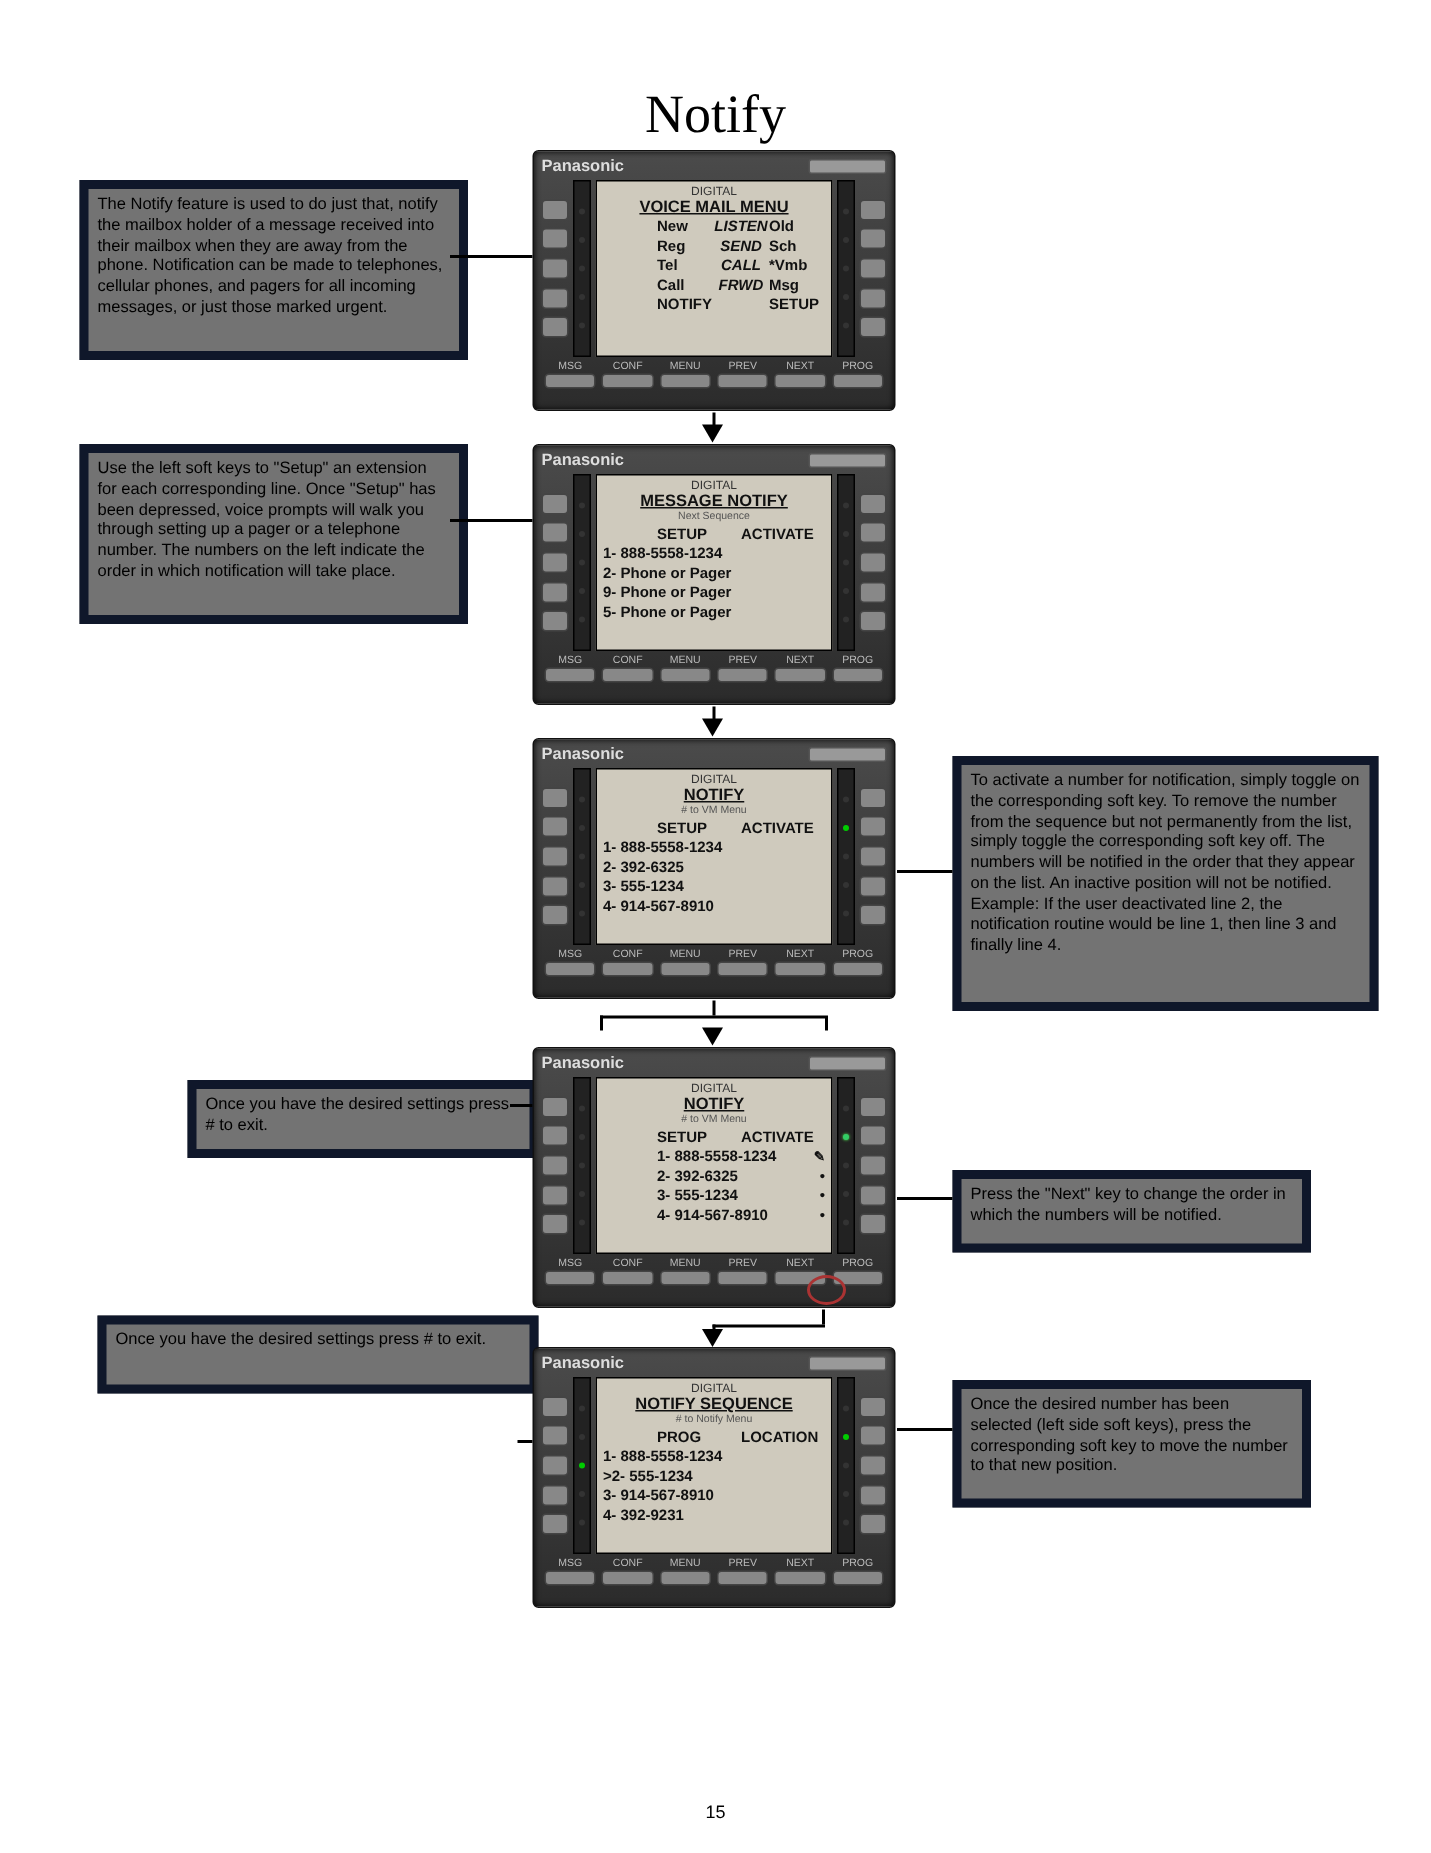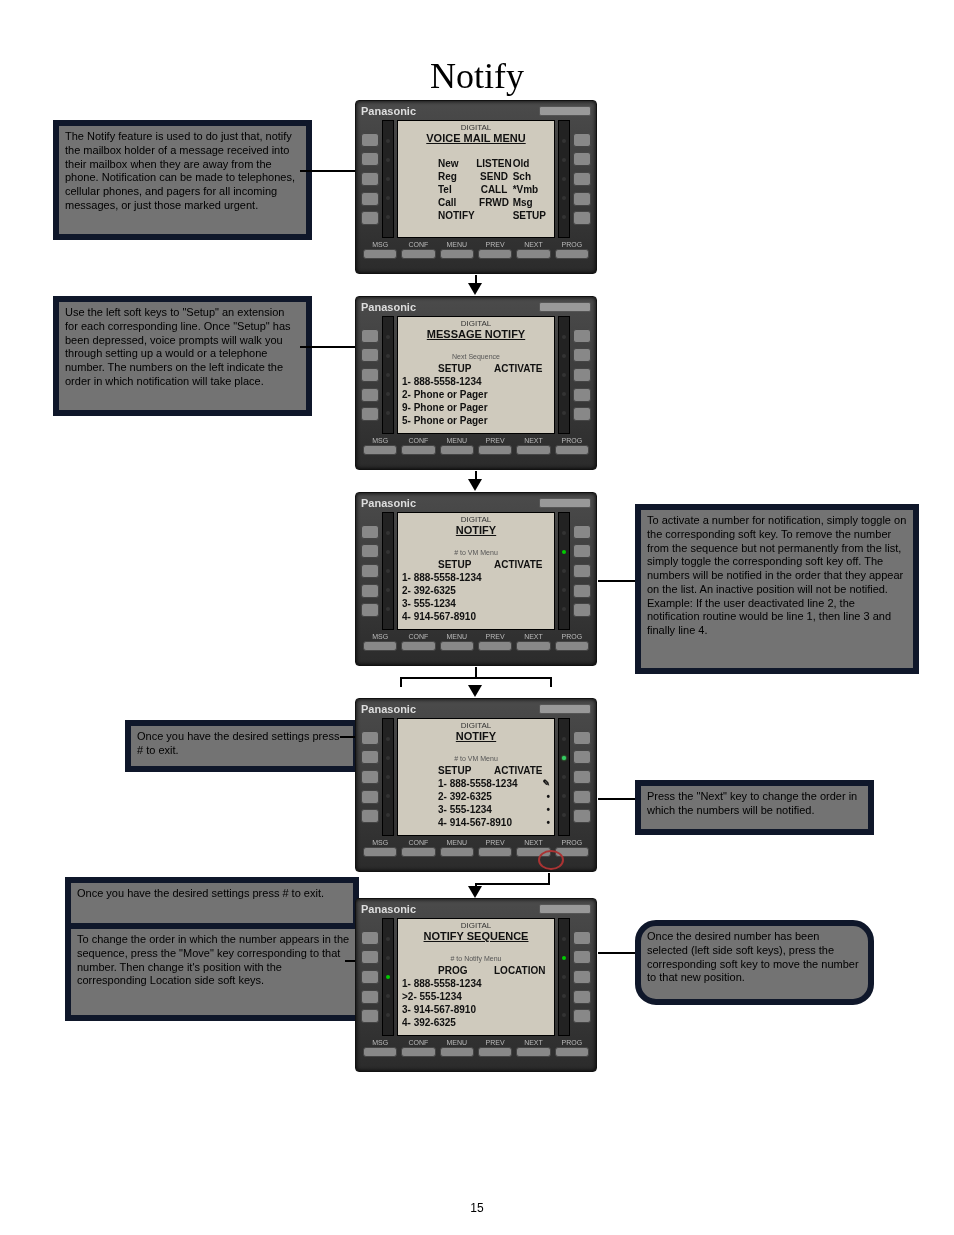--- a/index.html
+++ b/index.html
@@ -111,39 +111,39 @@
   .sc-sub {
     text-align: center;
     font-size: 8px;
     color: #333;
   }
   .sc-title {
     text-align: center;
     font-weight: bold;
     font-size: 11px;
     text-decoration: underline;
-    margin-bottom: 13px;
+    margin-bottom: 1px;
   }
   .sc-sub2 {
     text-align: center;
     font-size: 7px;
     color: #555;
     margin-bottom: 2px;
   }
   .sc-row {
     display: flex;
     justify-content: space-between;
     font-weight: bold;
     font-size: 10px;
     line-height: 13px;
     white-space: nowrap;
     padding-left: 36px;
   }
   .sc-row .l { flex:1; text-align:left; }
-  .sc-row .m { flex:1; text-align:center; }
+  .sc-row .m { flex:1; text-align:center;font-style:italic; }
   .sc-row .r { flex:1; }
   .sc-line {
     font-weight: bold;
     font-size: 10px;
     line-height: 13px;
     white-space: nowrap;
   }
   .bottomkeys {
     display: flex;
     justify-content: space-between;
@@ -176,27 +176,26 @@
   .pencil { font-size:9px; }
 </style>
 </head>
 <body>
 
 <div class="page">
 
   <div class="title">Notify</div>
 
   <div class="textbox" style="left:53px; top:120px; width:235px; height:100px;">The Notify feature is used to do just that, notify the mailbox holder of a message received into their mailbox when they are away from the phone.  Notification can be made to telephones, cellular phones, and pagers for all incoming messages, or just those marked urgent.</div>
-  <div class="textbox" style="left:53px; top:296px; width:235px; height:100px;">Use the left soft keys to "Setup" an extension for each corresponding line.   Once "Setup" has been depressed, voice prompts will walk you through setting up a would or a telephone number.    The numbers on the left indicate the order in which notification will take place.</div>
+  <div class="textbox" style="left:53px; top:296px; width:235px; height:100px;">Use the left soft keys to "Setup" an extension for each corresponding line.   Once "Setup" has been depressed, voice prompts will walk you through setting up a pager or a telephone number.    The numbers on the left indicate the order in which notification will take place.</div>
   <div class="textbox" style="left:635px; top:504px; width:260px; height:150px;">To activate a number for notification, simply toggle on the corresponding soft key.  To remove the number from the sequence but not permanently from the list, simply toggle the corresponding soft key off.  The numbers will be notified in the order that they appear on the list.  An inactive position will not be notified.  Example:  If the user deactivated line 2, the notification routine would be line 1, then line 3 and finally line 4.</div>
   <div class="textbox" style="left:125px; top:720px; width:210px; height:32px;">Once you have the desired settings press # to exit.</div>
   <div class="textbox" style="left:635px; top:780px; width:215px; height:35px;">Press the "Next" key to change the order in which the numbers will be notified.</div>
   <div class="textbox" style="left:65px; top:877px; width:270px; height:32px;">Once you have the desired settings press # to exit.</div>
-  <div class="textbox" style="left:65px; top:923px; width:275px; height:78px;">To change the order in which the number appears in the sequence, press the "Move" key corresponding to that number.  Then change it's position with the corresponding Location side soft keys.</div>
-  <div class="textbox" style="left:635px; top:920px; width:215px; height:65px;border-radius:21px;">Once the desired number has been selected (left side soft keys), press the corresponding soft key to move the number to that new position.</div>
+  <div class="textbox" style="left:635px; top:920px; width:215px; height:65px;">Once the desired number has been selected (left side soft keys), press the corresponding soft key to move the number to that new position.</div>
 
   <div class="hline" style="left:300px; top:170px; width:55px;"></div>
   <div class="hline" style="left:300px; top:346px; width:55px;"></div>
   <div class="hline" style="left:598px; top:580px; width:37px;"></div>
   <div class="hline" style="left:598px; top:798px; width:37px;"></div>
   <div class="hline" style="left:598px; top:952px; width:37px;"></div>
   <div class="hline" style="left:340px; top:736px; width:15px;"></div>
   <div class="hline" style="left:345px; top:960px; width:10px;"></div>
 
   <div class="phone" style="left:355px; top:100px;">
@@ -500,21 +499,21 @@
         <div class="sc-sub">DIGITAL</div>
         <div class="sc-title">NOTIFY SEQUENCE</div>
         <div class="sc-sub2"># to Notify Menu</div>
         <div class="sc-row">
             <span class="l">PROG</span>
             <span class="r">LOCATION</span>
           </div>
         <div class="sc-line">  1- 888-5558-1234</div>
         <div class="sc-line">&gt;2- 555-1234</div>
         <div class="sc-line">  3- 914-567-8910</div>
-        <div class="sc-line">  4- 392-6325</div>
+        <div class="sc-line">  4- 392-9231</div>
       </div>
       <div class="ledcol">
           <div class="led off"></div>
           <div class="led"></div>
           <div class="led off"></div>
           <div class="led off"></div>
           <div class="led off"></div>
         </div>
       <div class="softcol">
           <div class="softkey"></div>

